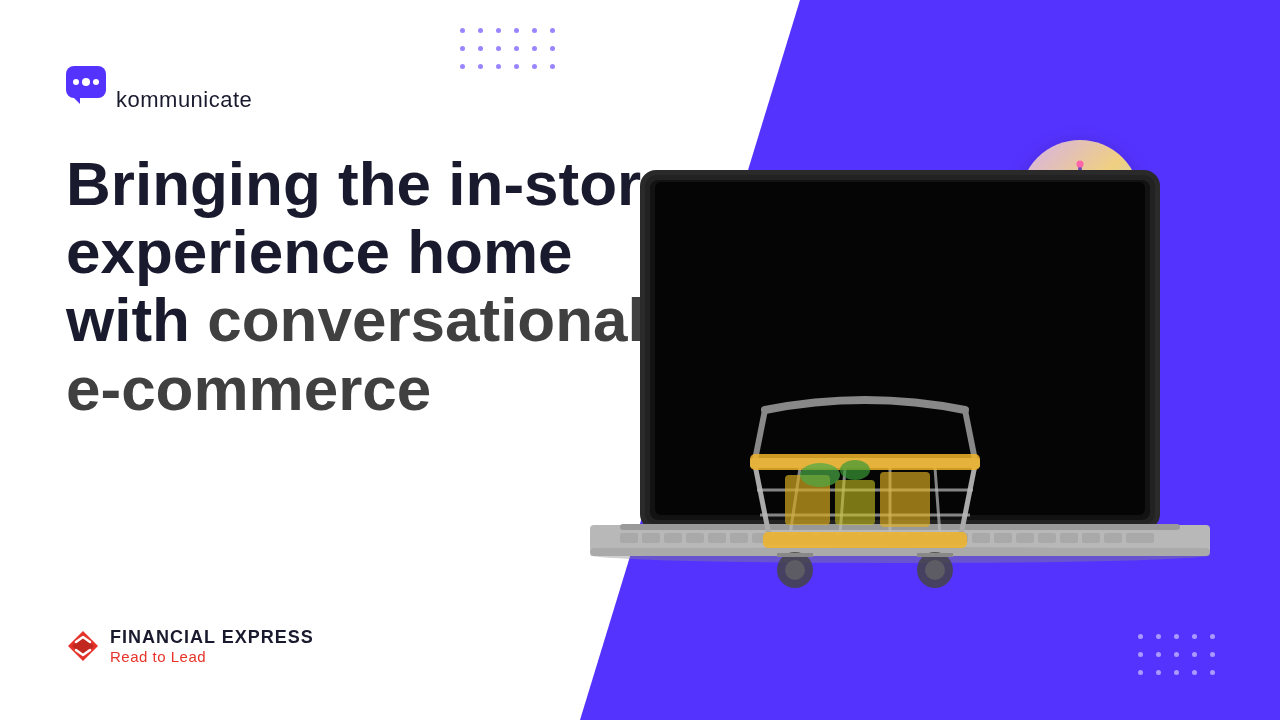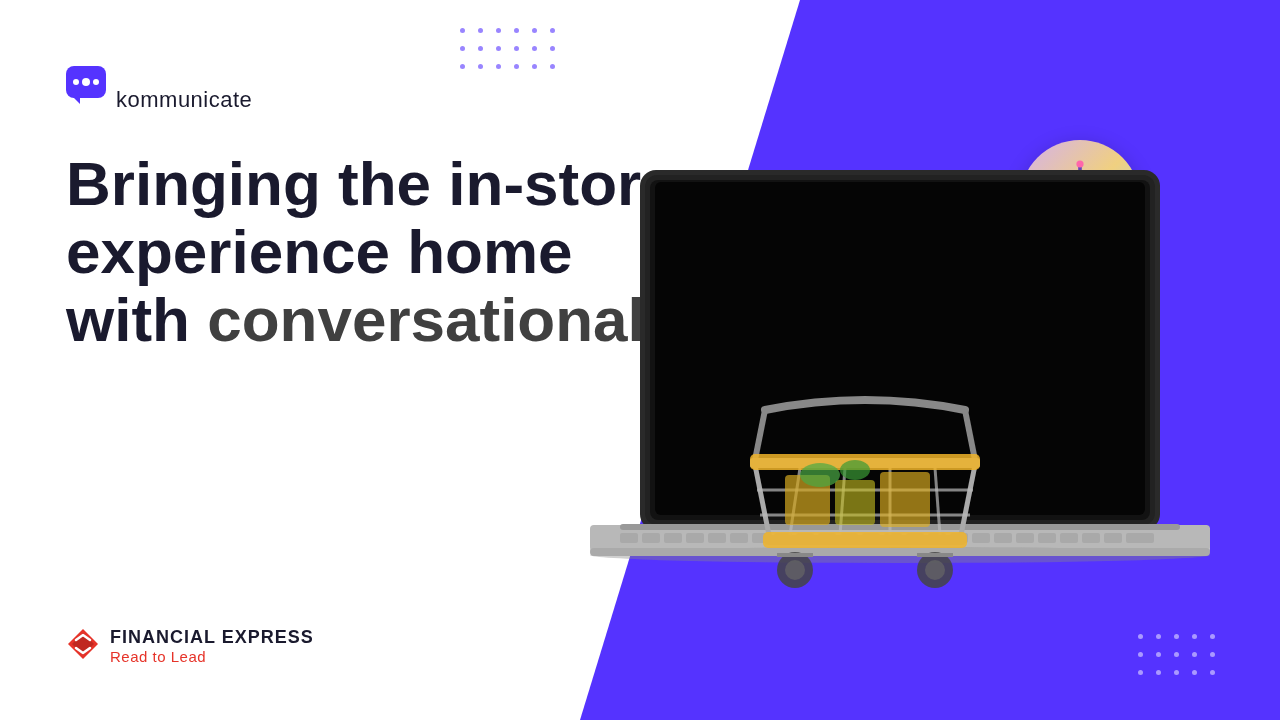--- a/index.html
+++ b/index.html
@@ -145,21 +145,21 @@
     .headline-accent {
       color: #404040;
     }
 
     
     .financial-express {
       position: absolute;
       bottom: 55px;
       left: 66px;
       display: flex;
-      align-items: flex-start;
+      align-items: center;
       gap: 10px;
     }
 
     .fe-text-block {
       display: flex;
       flex-direction: column;
     }
 
     .fe-main-text {
       font-size: 18px;
@@ -256,20 +256,21 @@
     </div>
   </div>
   <span class="logo-text">kommunicate</span>
 </div>
 
 <div class="headline">
   <div class="headline-line1">
     <span>Bringing the in-store</span><br>
     <span>experience home</span><br>
     <span>with </span><span class="headline-accent">conversational</span><br>
+    <span class="headline-accent">e-commerce</span>
   </div>
 </div>
 
 <div class="robot-avatar">
   <svg class="robot-svg" viewBox="0 0 100 100">
 
     <rect x="25" y="45" width="50" height="40" rx="8" fill="#5533AA" opacity="0.9"></rect>
 
     <rect x="28" y="20" width="44" height="32" rx="10" fill="#6644BB"></rect>
 

